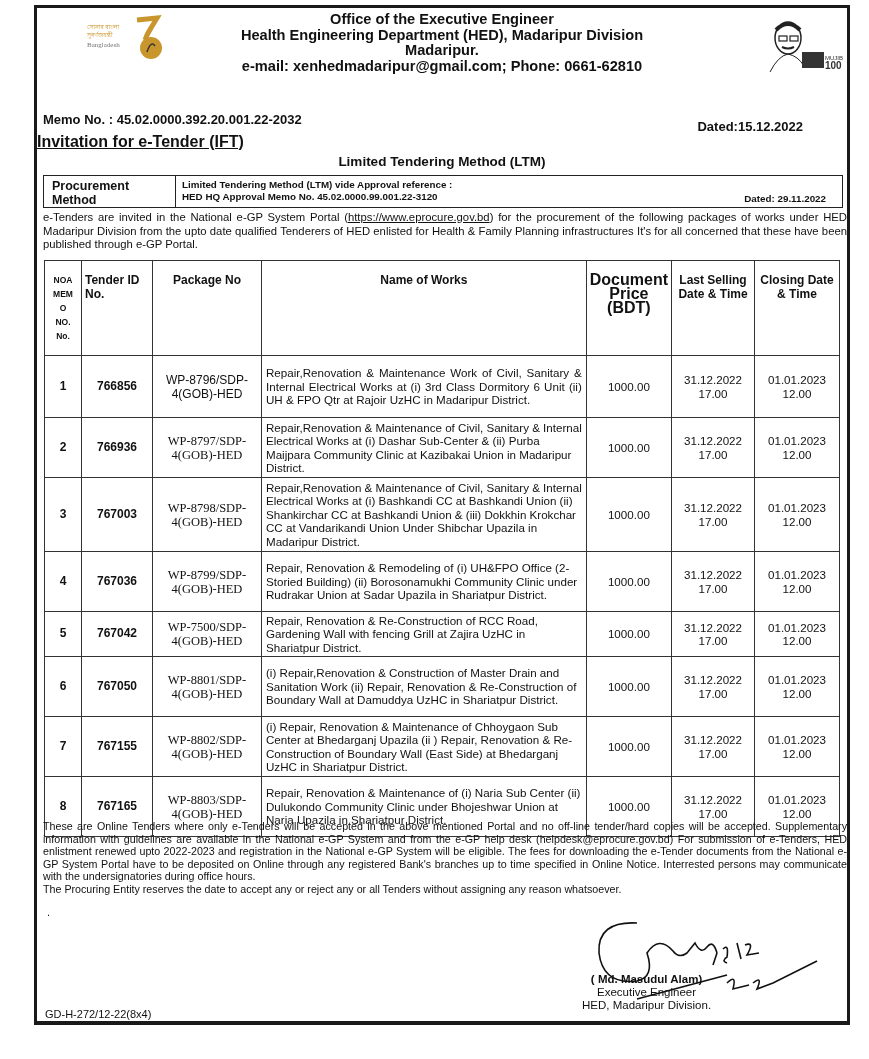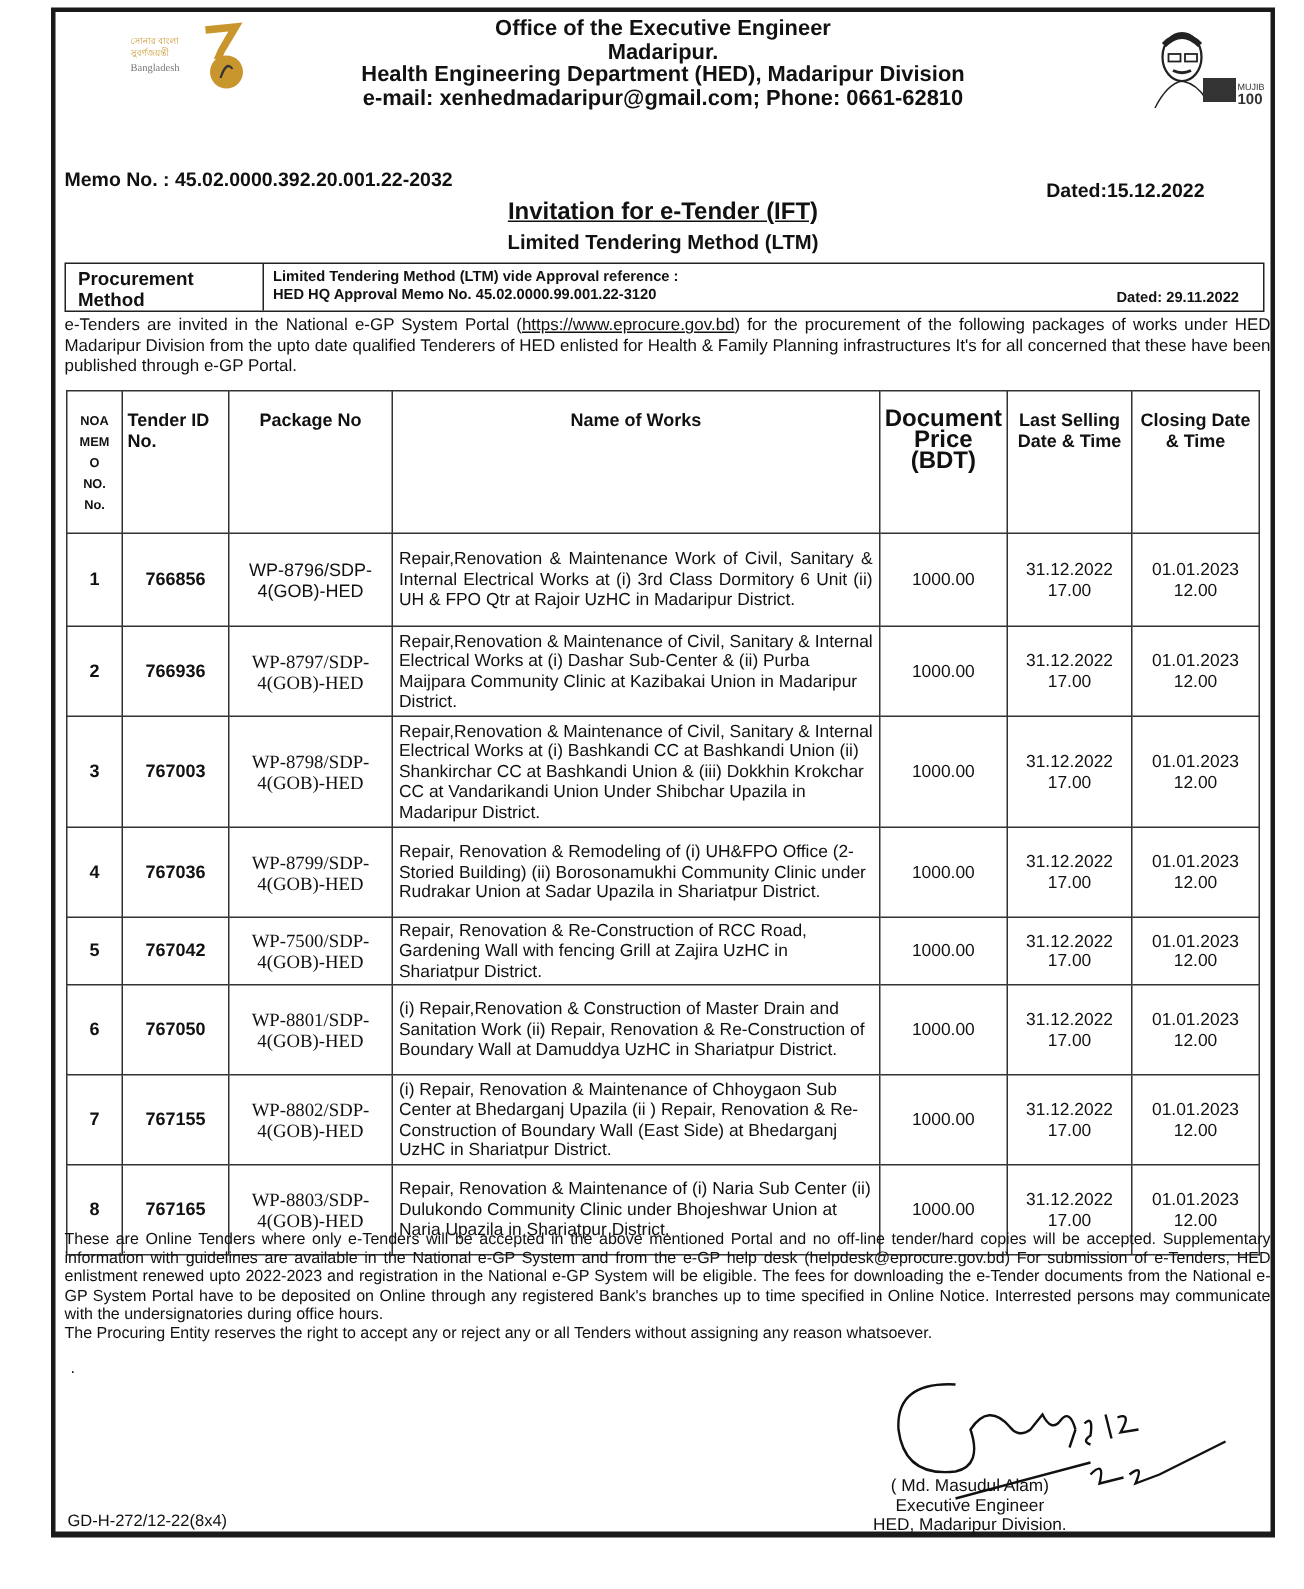--- a/index.html
+++ b/index.html
@@ -7,21 +7,21 @@
          font-family: "Liberation Sans", sans-serif; color: #111; }
   .page { position: absolute; left: 34px; top: 5px; width: 816px; height: 1020px;
           border: 3px solid #1a1a1a; border-bottom-width: 4px; box-sizing: border-box; }
   .header { position: absolute; left: 0; right: 0; top: 4px; text-align: center;
             font-weight: bold; font-size: 14.6px; line-height: 15.5px; }
   .header div { white-space: nowrap; }
   .logo-left { position: absolute; left: 48px; top: 6px; width: 90px; height: 50px; }
   .logo-right { position: absolute; left: 727px; top: 8px; width: 80px; height: 60px; }
   .memo { position: absolute; left: 6px; top: 104px; font-weight: bold; font-size: 13px; }
   .dated { position: absolute; right: 44px; top: 111px; font-weight: bold; font-size: 13px; }
-  .ift-title { position: absolute; left: 0; right: 0; top: 125px; text-align: center;
+  .ift-title { position: absolute; left: 0; right: 0; top: 125px; 
                font-weight: bold; font-size: 16px; }
   .ift-title span { text-decoration: underline; }
   .ift-sub { position: absolute; left: 0; right: 0; top: 146px; text-align: center;
              font-weight: bold; font-size: 13.5px; }
   .proc-box { position: absolute; left: 6px; top: 167px; width: 800px; height: 33px;
               border: 1.5px solid #222; box-sizing: border-box; display: flex; }
   .proc-label { width: 132px; border-right: 1.5px solid #222; font-weight: bold;
                 font-size: 12.5px; padding: 3px 0 0 8px; box-sizing: border-box; }
   .proc-val { flex: 1; position: relative; font-weight: bold; font-size: 9.8px; padding: 3px 0 0 6px;
               line-height: 12px; }
@@ -44,21 +44,21 @@
   td.no { text-align: center; font-weight: bold; font-size: 12px; }
   td.id { text-align: center; font-weight: bold; font-size: 12px; }
   td.pkg { text-align: center; font-size: 12.5px; font-family: "Liberation Serif", serif; line-height: 14px; }
   td.pkg.sans { font-family: "Liberation Sans", sans-serif; font-size: 12px; }
   td.name { text-align: left; font-size: 11.6px; }
   td.num { text-align: center; font-size: 11.6px; }
   .footer-text { position: absolute; left: 6px; top: 812px; width: 804px; font-size: 10.7px;
                  line-height: 12.6px; text-align: justify; }
   .dot { position: absolute; left: 10px; top: 898px; font-size: 11px; }
   .sign { position: absolute; left: 545px; top: 965px; text-align: center; font-size: 11.5px; line-height: 13px; }
-  .sign .nm { font-weight: normal; margin-top: 12px; }
+  .sign .nm { font-weight: bold; }
   .signature { position: absolute; left: 540px; top: 905px; width: 270px; height: 90px; }
   .code { position: absolute; left: 8px; top: 1000px; font-size: 11px; }
 </style>
 </head>
 <body>
 
 <div class="page">
 
   <div class="logo-left">
     <svg width="90" height="50" viewBox="0 0 90 50">
@@ -80,22 +80,22 @@
       <path d="M18 31 Q24 34 30 31" stroke="#222" stroke-width="2" fill="none"></path>
       <path d="M6 56 Q14 40 24 38 Q34 40 40 50" stroke="#222" stroke-width="1" fill="none"></path>
       <rect x="38" y="36" width="22" height="16" fill="#333"></rect>
       <text x="61" y="44" font-size="6" fill="#333" font-family="Liberation Sans, sans-serif">MUJIB</text>
       <text x="61" y="53" font-size="10" fill="#333" font-weight="bold" font-family="Liberation Sans, sans-serif">100</text>
     </svg>
   </div>
 
   <div class="header">
     <div>Office of the Executive Engineer</div>
+    <div>Health Engineering Department (HED), Madaripur Division</div>
     <div>Madaripur.</div>
-    <div>Health Engineering Department (HED), Madaripur Division</div>
     <div>e-mail: xenhedmadaripur@gmail.com; Phone: 0661-62810</div>
   </div>
 
   <div class="memo">Memo No. : 45.02.0000.392.20.001.22-2032</div>
   <div class="dated">Dated:15.12.2022</div>
 
   <div class="ift-title"><span>Invitation for e-Tender (IFT)</span></div>
   <div class="ift-sub">Limited Tendering Method (LTM)</div>
 
   <div class="proc-box">
@@ -240,21 +240,21 @@
         <td class="num">
             <div>01.01.2023</div>
             <div>12.00</div>
           </td>
       </tr>
     </tbody>
   </table>
 
   <div class="footer-text">
     <div>These are Online Tenders where only e-Tenders will be accepted in the above mentioned Portal and no off-line tender/hard copies will be accepted. Supplementary information with guidelines are available in the National e-GP System and from the e-GP help desk (helpdesk@eprocure.gov.bd) For submission of e-Tenders, HED enlistment renewed upto 2022-2023 and registration in the National e-GP System will be eligible.  The fees for downloading the e-Tender documents from the National e-GP System Portal have to be deposited on Online through any registered Bank's branches up to time specified in Online Notice. Interrested persons may communicate with the undersignatories during office hours.</div>
-    <div>The Procuring Entity reserves the right to accept any or reject any or all Tenders without assigning any reason whatsoever.</div>
+    <div>The Procuring Entity reserves the date to accept any or reject any or all Tenders without assigning any reason whatsoever.</div>
   </div>
   <div class="dot">.</div>
 
   <div class="signature">
     <svg width="270" height="90" viewBox="0 0 270 90">
       <path d="M60 10 Q20 8 22 40 Q26 72 60 68 Q78 64 70 40 Q82 22 96 38 Q102 46 110 40 L118 30 Q124 42 130 34 Q136 26 140 40" stroke="#111" stroke-width="1.6" fill="none"></path>
       <path d="M136 52 L140 40 M146 36 Q152 30 150 44 Q144 48 150 50 M160 30 L164 46 M168 32 Q178 28 170 42 L182 40" stroke="#111" stroke-width="1.6" fill="none"></path>
       <path d="M60 86 L150 62 M150 70 Q160 60 156 76 L172 72 M176 70 Q186 62 180 76 L196 70 L240 48" stroke="#111" stroke-width="1.6" fill="none"></path>
     </svg>
   </div>

